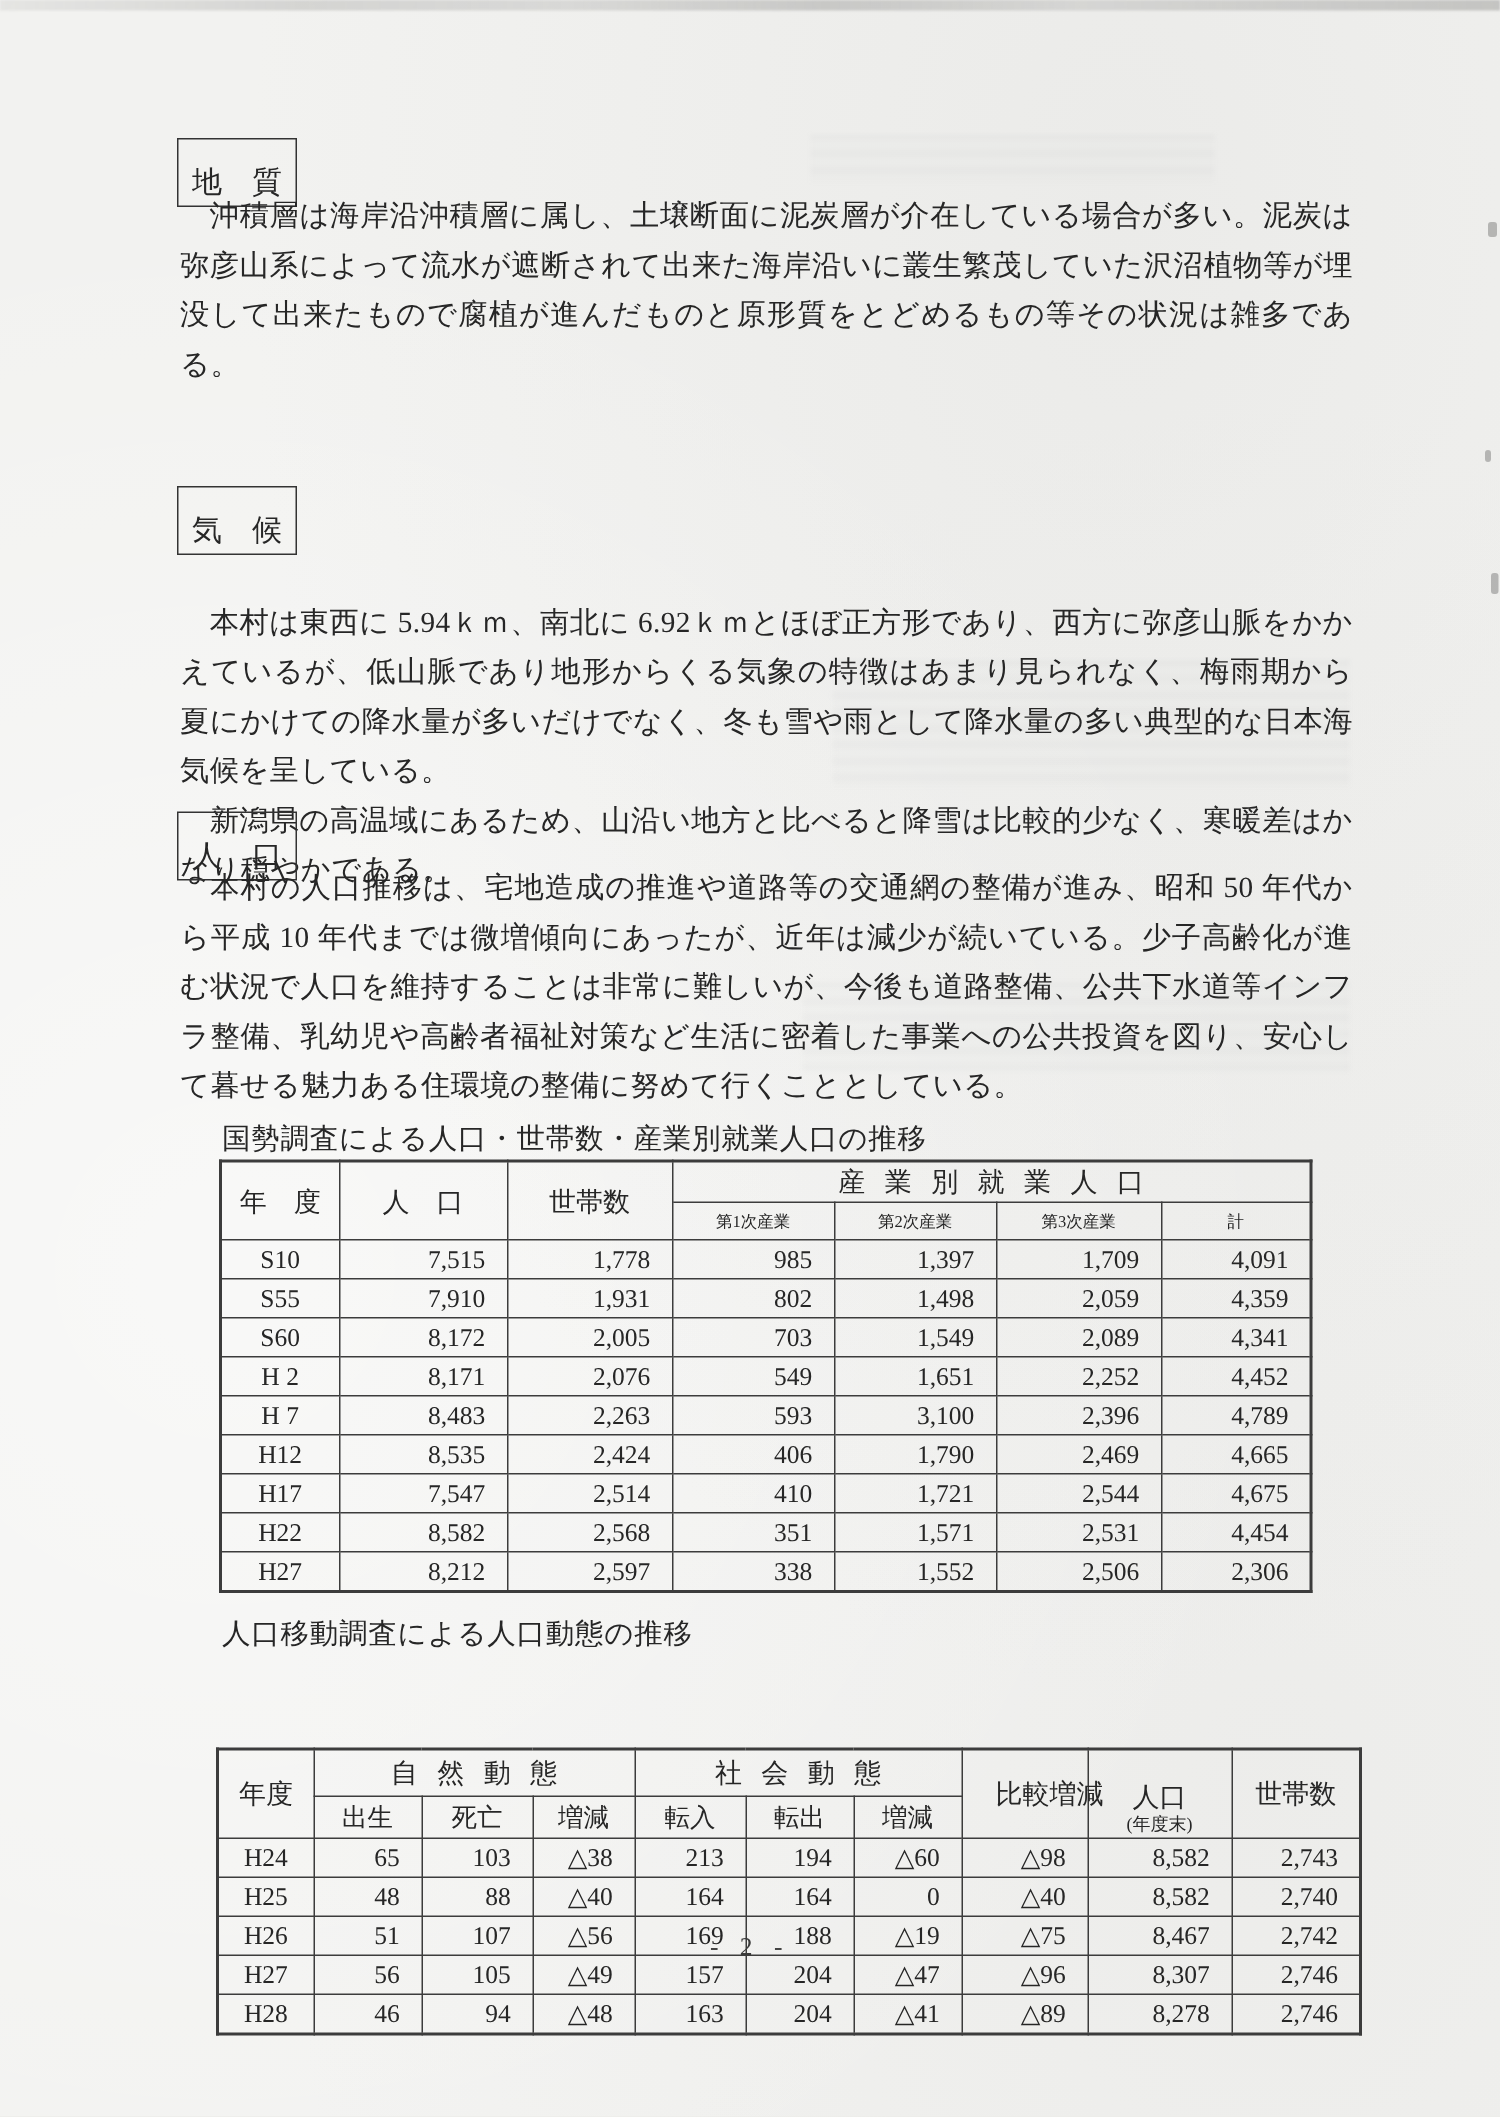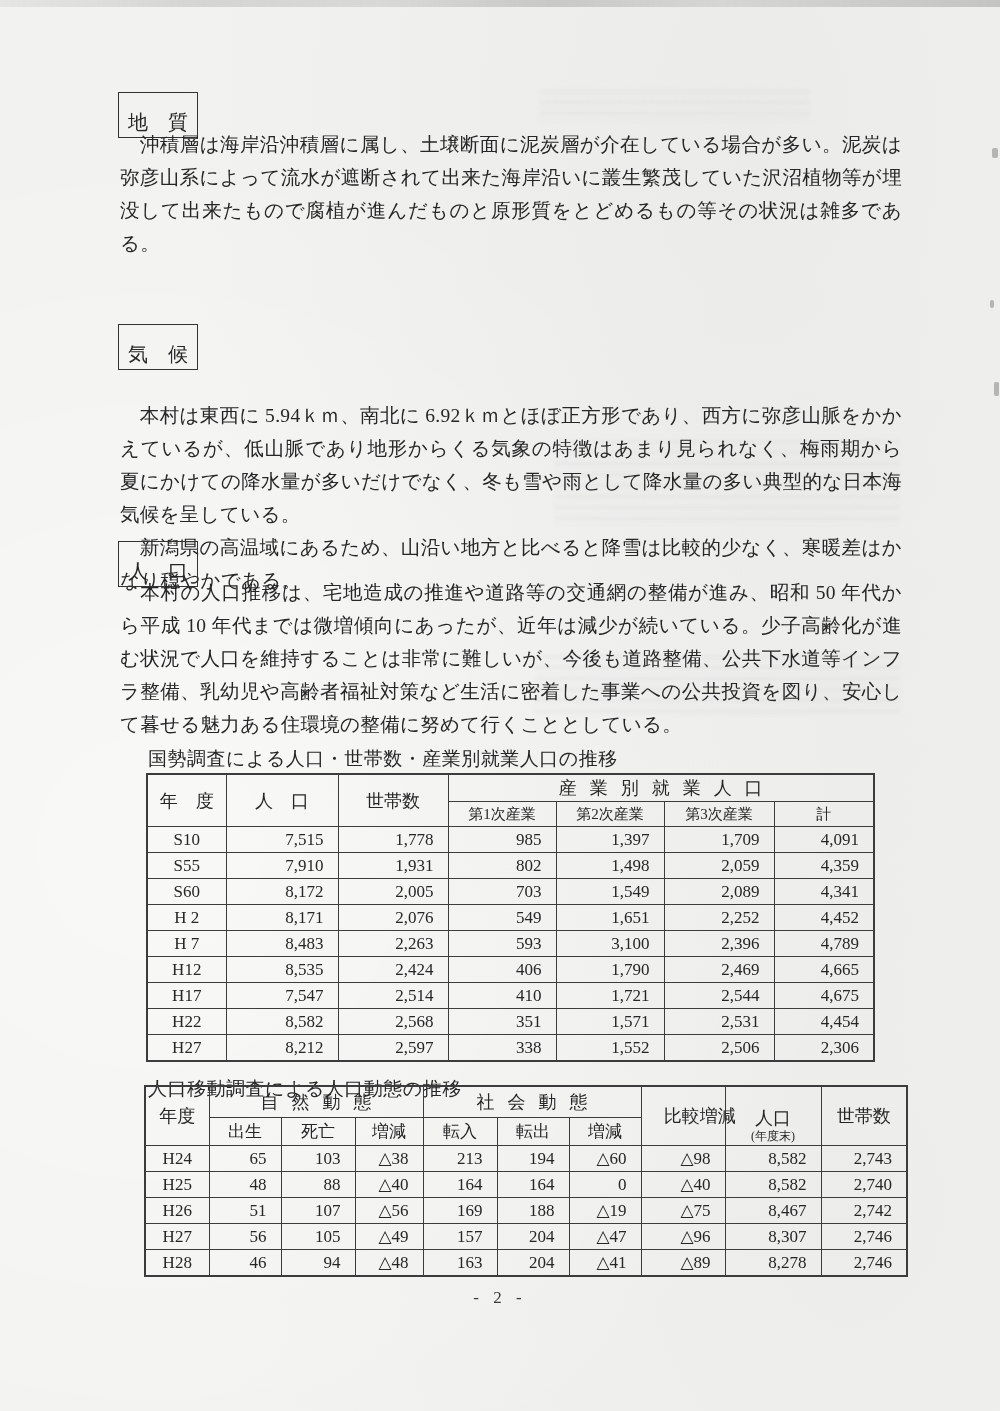--- a/index.html
+++ b/index.html
@@ -43,24 +43,24 @@
     text-align:justify; letter-spacing:0.3px; white-space:normal;
   }
   
   .tbl-title { position:absolute; left:148px; font-size:19px; letter-spacing:0.5px; }
 
   
   table { border-collapse:collapse; table-layout:fixed; position:absolute; }
   th, td { border:1px solid #3c3c3c; font-weight:normal; padding:0; }
   table { border:2px solid #3c3c3c; }
   .census  { left:146px; top:773px; width:727px; font-size:17px; }
-  .dyn     { left:144px; top:1085px; width:762px; font-size:17px;border-radius:18px; }
+  .dyn     { left:144px; top:1165px; width:762px; font-size:17px;border-radius:18px; }
   .census td, .dyn td { height:25px; }
   .census .hr1 th { height:26px; font-size:18px; }
-  .census .hr2 th { height:24px; font-size:15px; }
+  .census .hr2 th { height:24px; font-size:11px; }
   .dyn .hr1 th { height:30px; font-size:18px; }
   .dyn .hr2 th { height:27px; font-size:17px; }
   th.sp  { letter-spacing:0.72em; padding-left:0.72em; } 
   td.year, th.year { text-align:center; white-space:pre; }
   td.num { text-align:right; padding-right:14px; font-variant-numeric:tabular-nums; }
   .wrap2 { display:inline-block; width:2.15em; line-height:1.35; text-align:right; }
   .subnote { display:block; font-size:12px; line-height:1.1; margin-top:1px; }
   .pophead { line-height:1.15; padding-top:19px; }
 
   .page-num {

